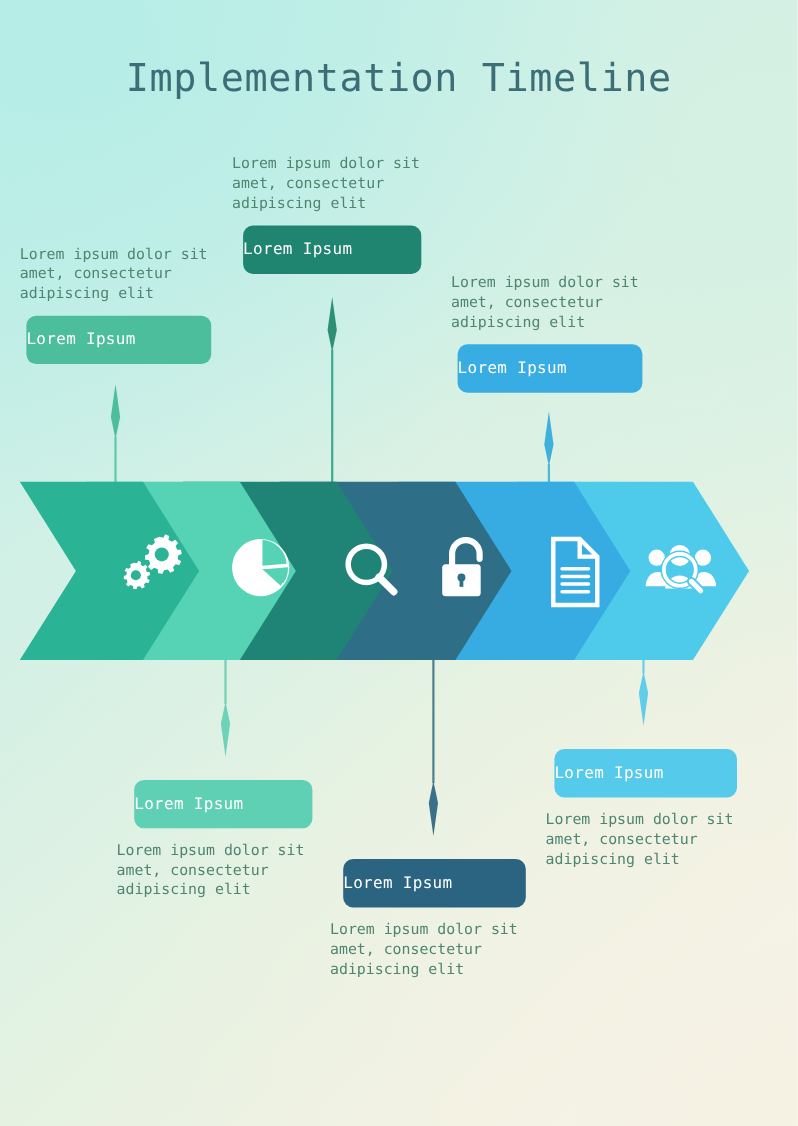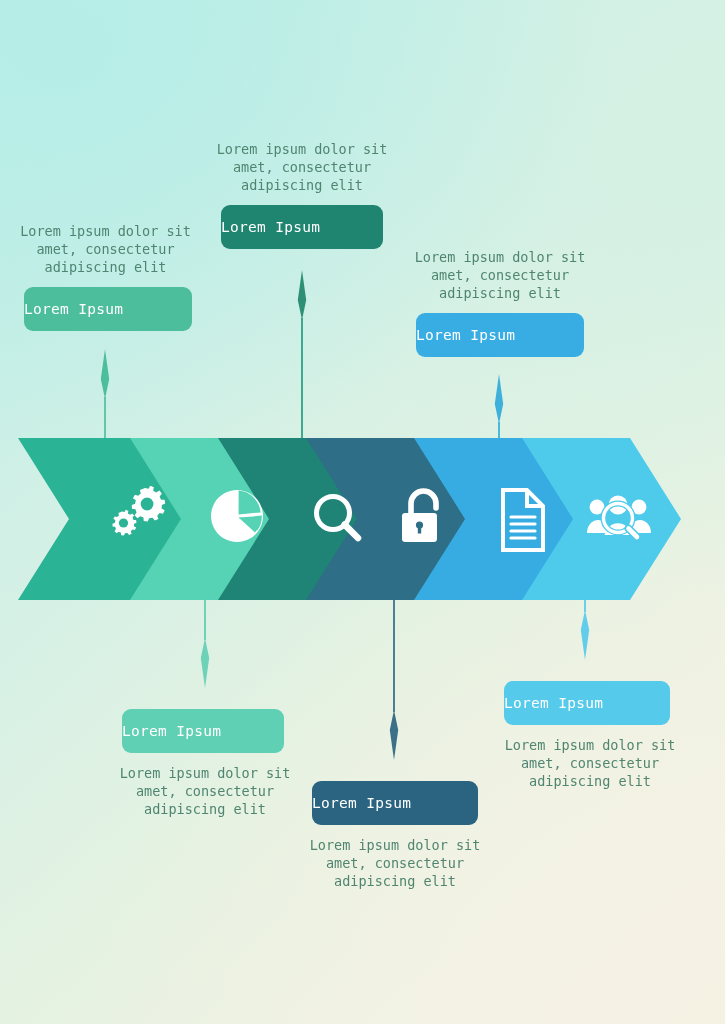--- a/index.html
+++ b/index.html
@@ -48,21 +48,21 @@
   }
 
   
   .callout {
     position: absolute;
   }
   .desc {
     font-size: 13.5px;
     line-height: 18px;
     color: #4f8570;
-    text-align: center;
+    text-align: left;
     white-space: pre-line;
   }
   .chip {
     border-radius: 9px;
     color: #ffffff;
     font-size: 14.5px;
     display: flex;
     align-items: center;
     justify-content: flex-start;
     letter-spacing: 0.3px;
@@ -79,20 +79,21 @@
     width: 725px;
     height: 1024px;
     pointer-events: none;
   }
 </style>
 </head>
 <body>
 
 <div id="poster">
 
+  <div id="title">Implementation Timeline</div>
 
   <svg id="connectors" viewBox="0 0 725 1024" width="725" height="1024">
 
     <g stroke="#4cbe9c" stroke-width="2" fill="#4cbe9c">
       <line x1="105" y1="440" x2="105" y2="397" stroke="#63c6ab" stroke-width="2"></line>
       <path d="M105 349 L109.2 379 L105 399 L100.8 379 Z" fill="#4cbe9c" stroke="none"></path>
     </g>
     <g>
       <line x1="302" y1="440" x2="302" y2="318" stroke="#3da98f" stroke-width="2"></line>
       <path d="M302 270 L306.2 300 L302 320 L297.8 300 Z" fill="#2d8f74" stroke="none"></path>

